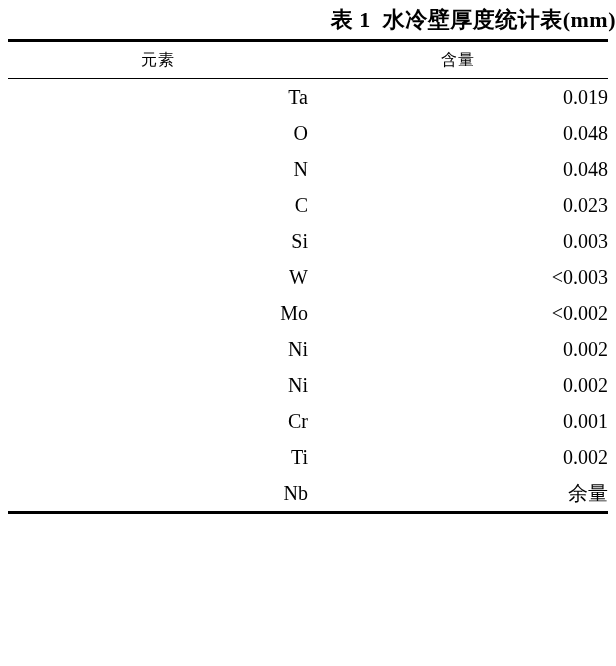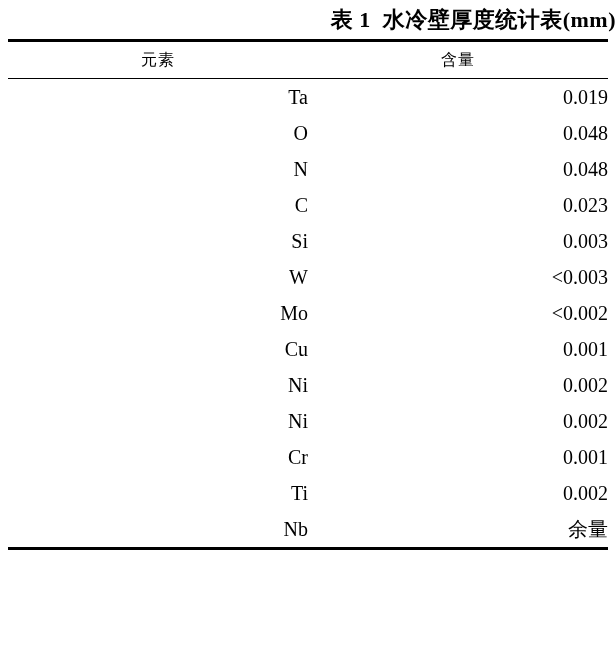--- a/index.html
+++ b/index.html
@@ -98,24 +98,20 @@
         </tr>
         <tr>
           <td>W</td>
           <td>&lt;0.003</td>
         </tr>
         <tr>
           <td>Mo</td>
           <td>&lt;0.002</td>
         </tr>
         <tr>
-          <td>Cu</td>
-          <td>0.001</td>
-        </tr>
-        <tr>
           <td>Ni</td>
           <td>0.002</td>
         </tr>
         <tr>
           <td>Ni</td>
           <td>0.002</td>
         </tr>
         <tr>
           <td>Cr</td>
           <td>0.001</td>

